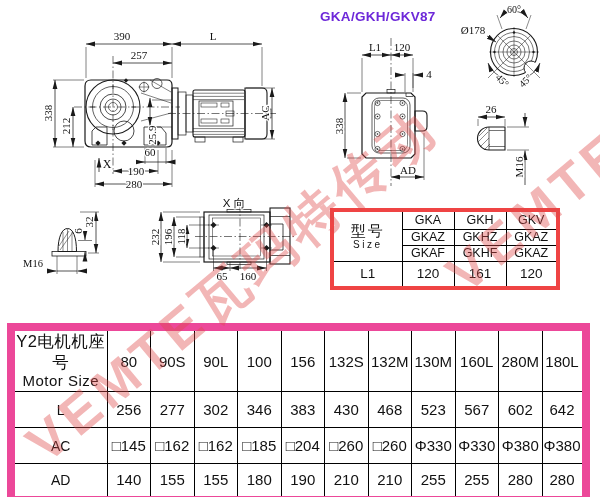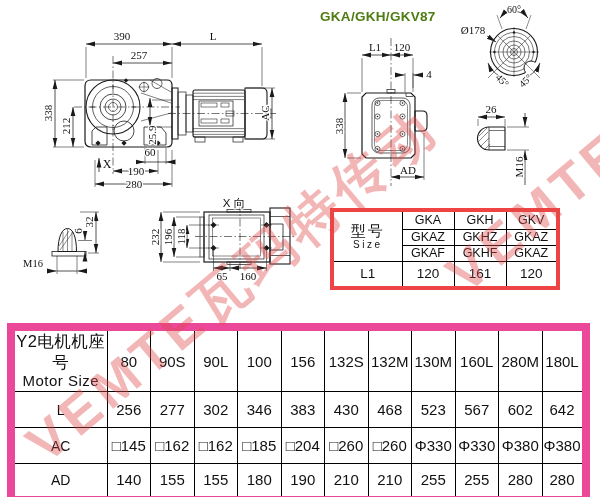--- a/index.html
+++ b/index.html
@@ -3,21 +3,21 @@
 <meta charset="utf-8">
 <style>
   html,body{margin:0;padding:0;background:#fff;}
   .page{position:relative;width:600px;height:497px;background:#fff;overflow:hidden;
         font-family:"Liberation Sans",sans-serif;color:#111;}
   svg text{font-family:"Liberation Serif",serif;}
   .hz{font-size:11px;fill:#111;text-anchor:middle;paint-order:stroke;stroke:#fff;stroke-width:2.5px;stroke-linejoin:round;}
   .hz2{font-size:10px;fill:#111;text-anchor:middle;paint-order:stroke;stroke:#fff;stroke-width:2px;stroke-linejoin:round;}
   .sans{font-family:"Liberation Sans",sans-serif;}
   .title{position:absolute;left:320px;top:9px;width:140px;font-weight:bold;font-size:13.5px;
-         letter-spacing:.3px;font-family:"Liberation Sans",sans-serif;color:#4d7c0f;}
+         letter-spacing:.3px;font-family:"Liberation Sans",sans-serif;color:#6d28d9;}
   
   table{border-collapse:collapse;table-layout:fixed;position:absolute;background:transparent;}
   td{border:1.4px solid #000;text-align:center;vertical-align:middle;padding:0;color:#111;overflow:hidden;}
   .stable{left:330px;top:208px;border:4px solid #ef4444;}
   .stable td{font-size:12.5px;}
   .stable .hcell{line-height:1.1;}
   .stable .zh{font-size:15px;letter-spacing:2px;}
   .stable .en{font-size:10px;letter-spacing:2.5px;}
   .stable .l1row td{font-size:13.5px;}
   .mtable{left:7px;top:323px;border:8px solid #ec4899;}

